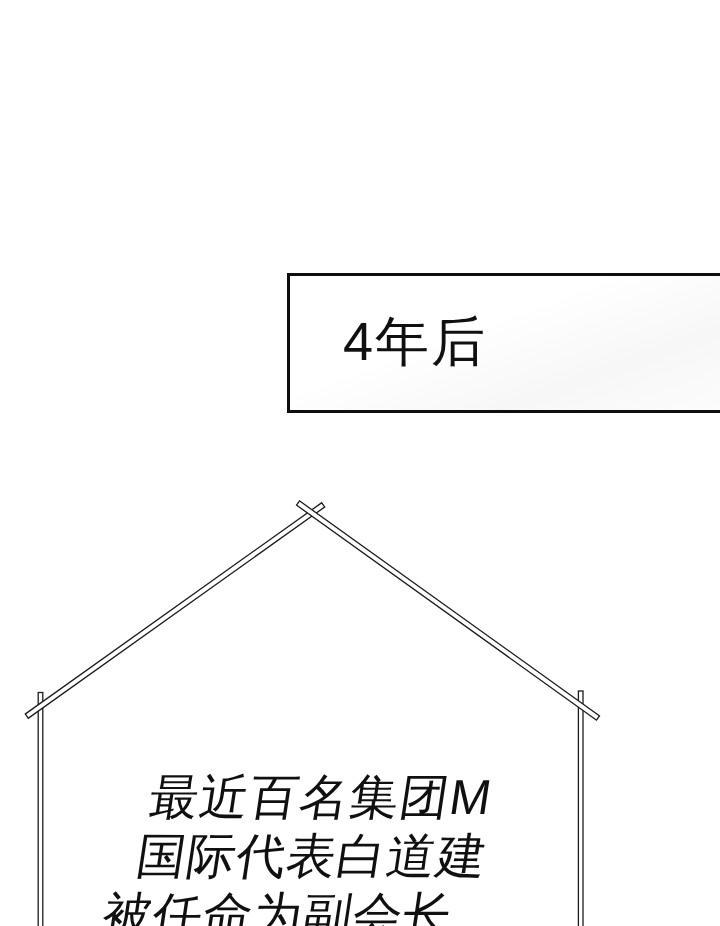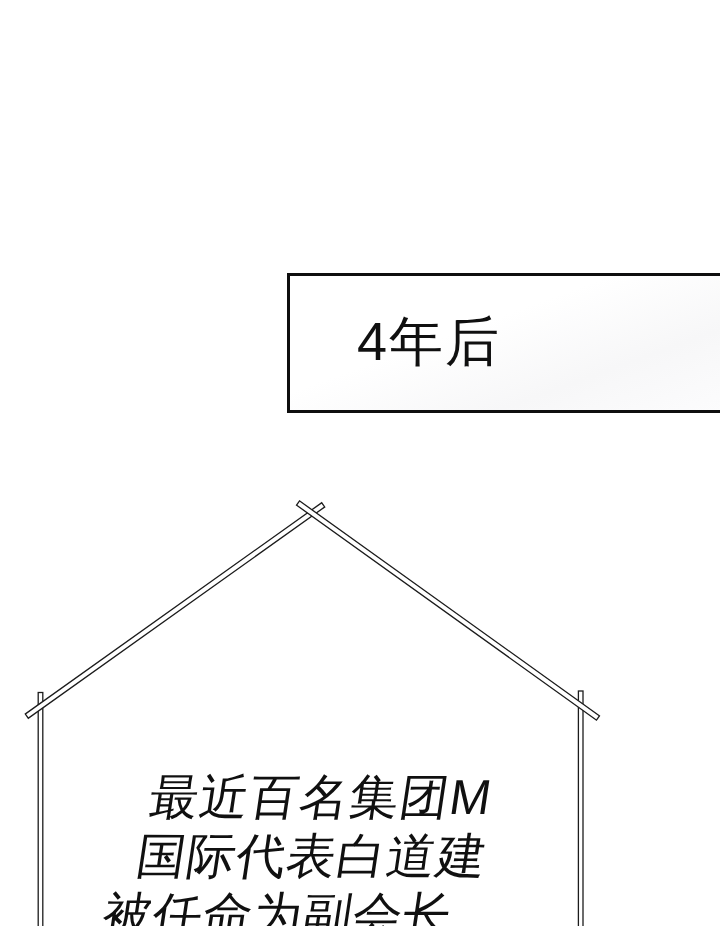--- a/index.html
+++ b/index.html
@@ -31,21 +31,21 @@
     border-right: none;
     background: linear-gradient(160deg, #ffffff 40%, #f7f7f8 72%, #fcfcfd 100%);
     display: flex;
     align-items: center;
   }
   .caption-text {
     font-size: 54px;
     line-height: 54px;
     color: #101010;
     letter-spacing: 2px;
-    padding-left: 67px;
+    padding-left: 53px;
     padding-bottom: 4px;
     white-space: nowrap;
   }
   .house-svg {
     position: absolute;
     left: 0;
     top: 0;
   }
   .house-svg rect {
     fill: #ffffff;

